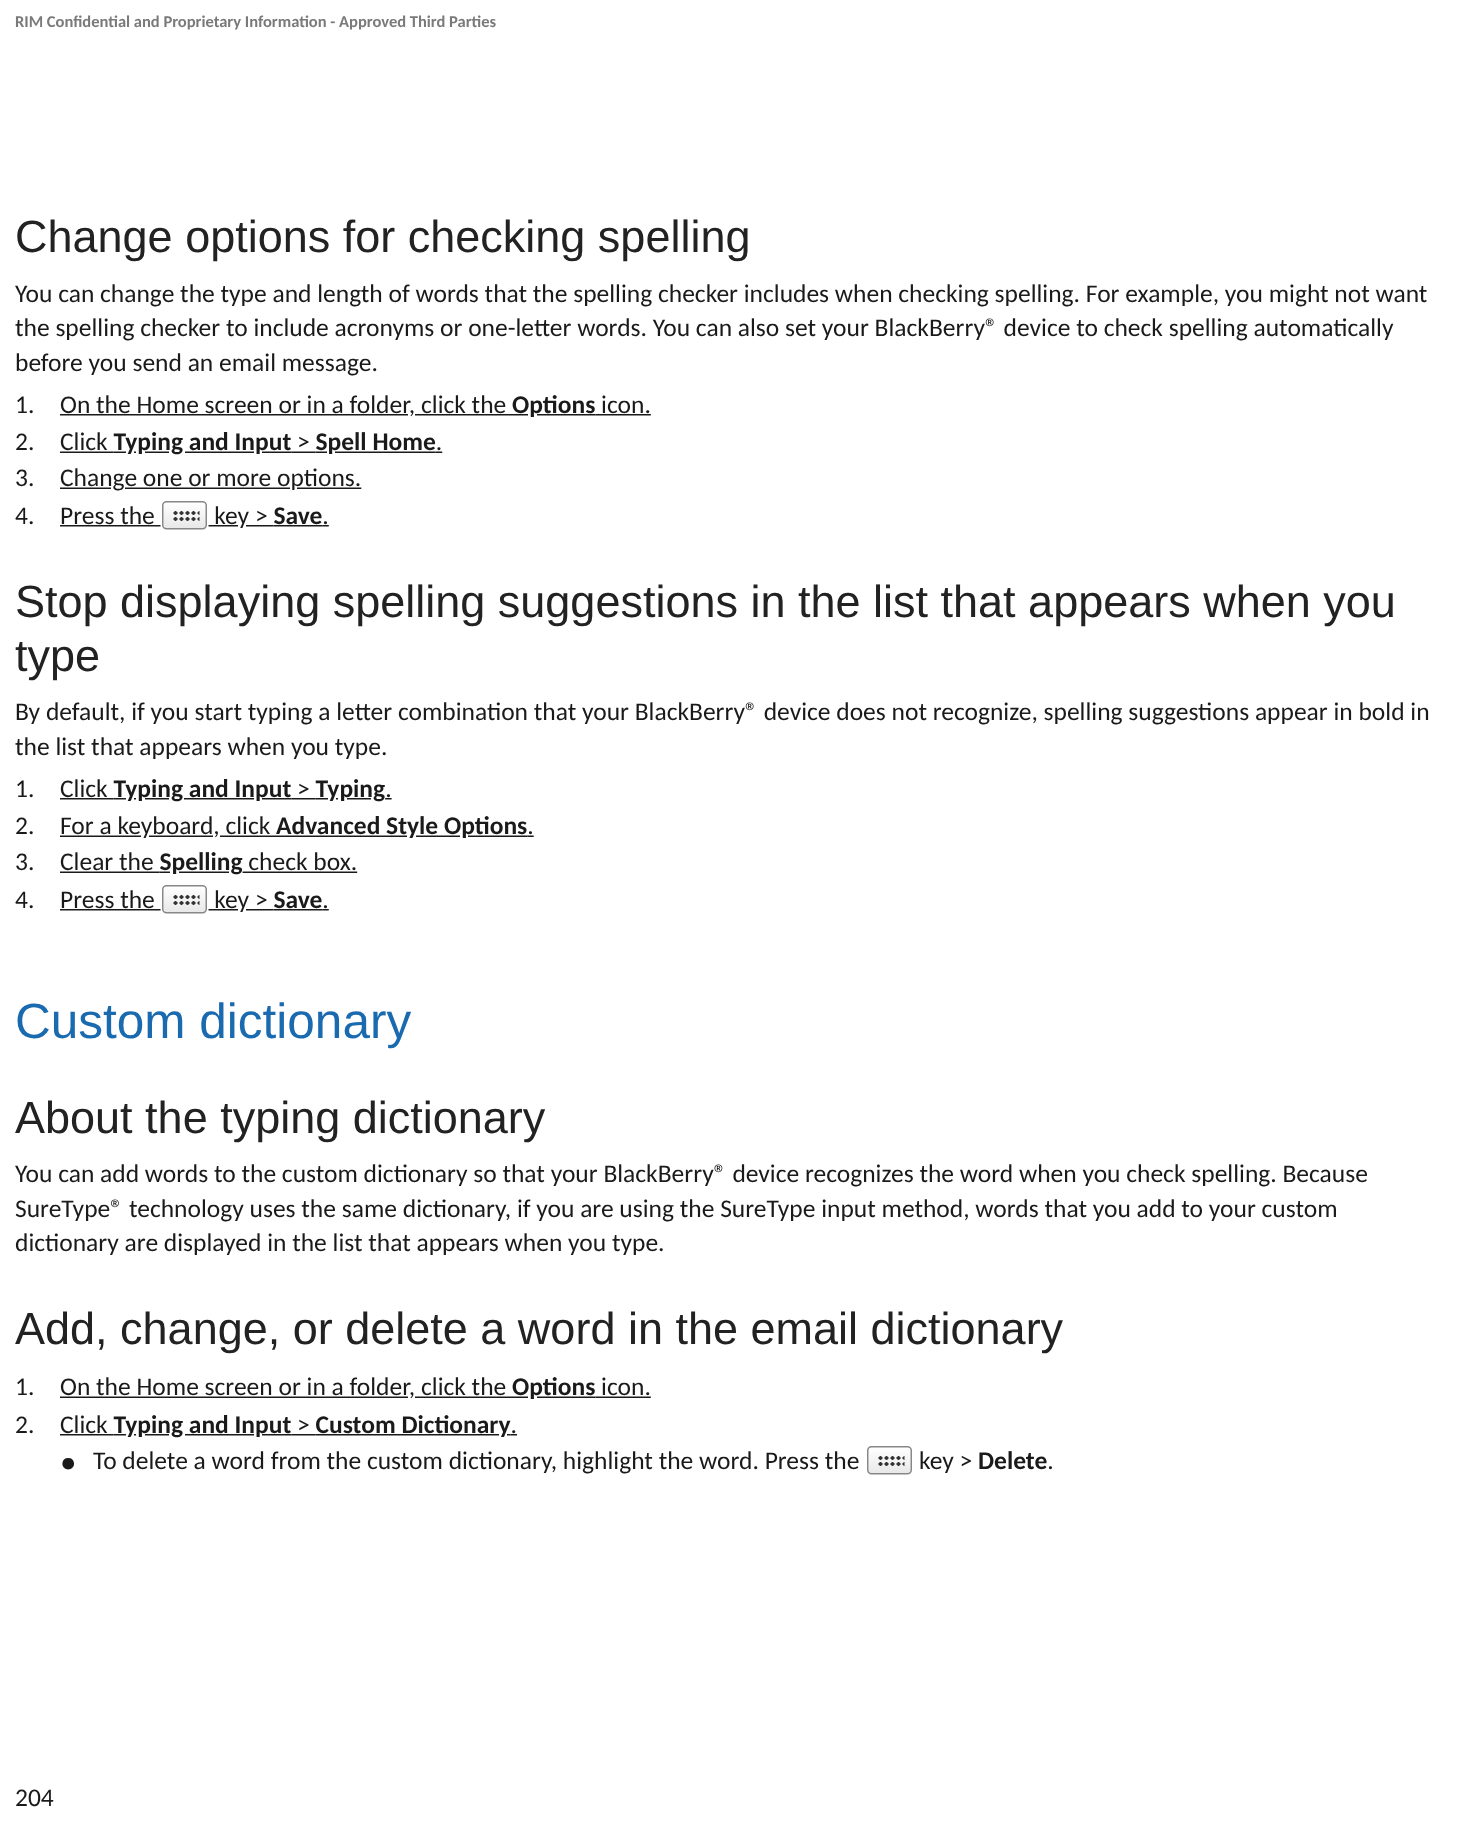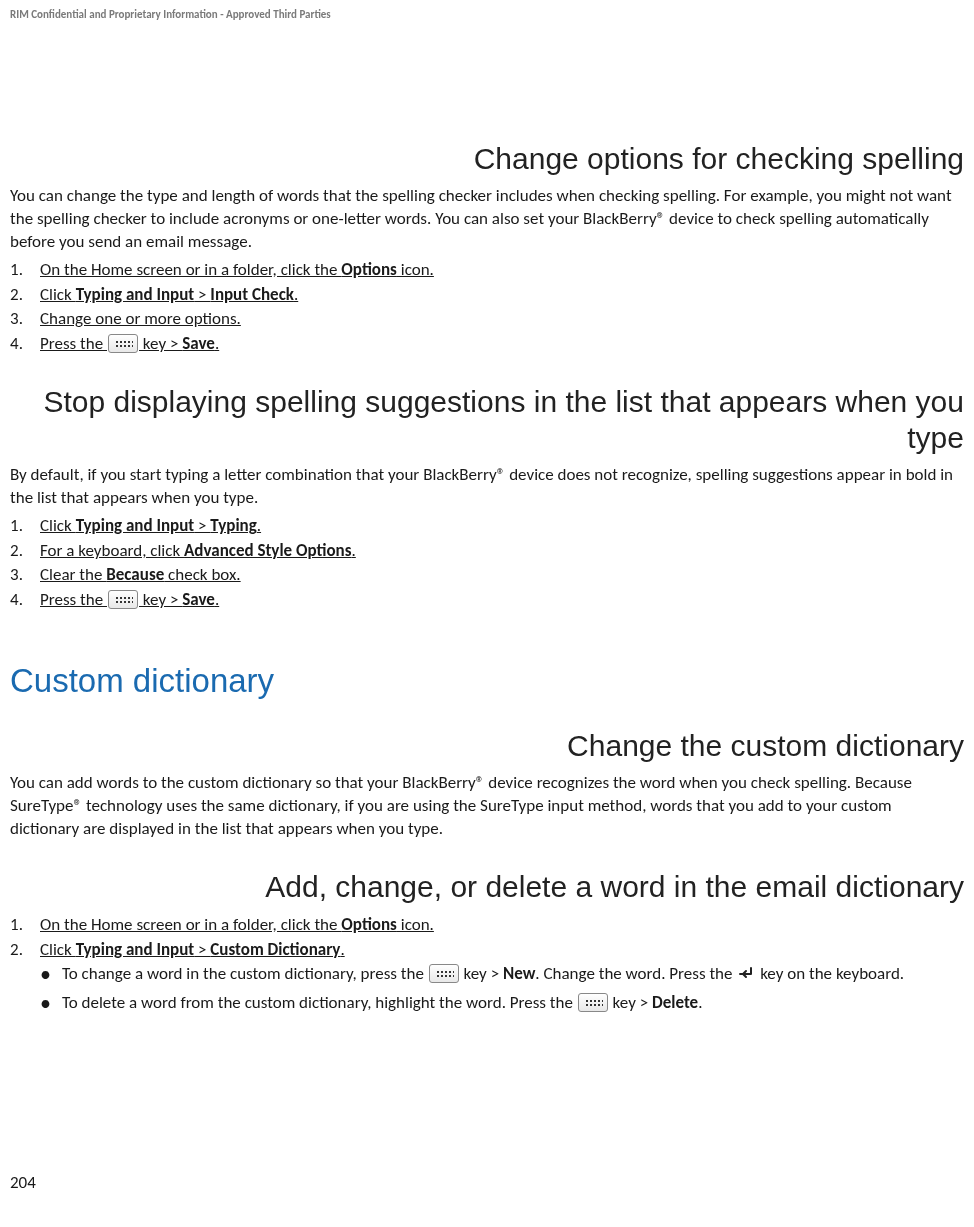--- a/index.html
+++ b/index.html
@@ -19,21 +19,20 @@
     font-weight: bold;
   }
   .h2 {
     font-family: "Segoe UI Light", "Segoe UI", sans-serif;
     font-weight: 300;
     font-size: 30px;
     color: #222;
     margin-top: 20px;
     margin-bottom: 8px;
     line-height: 1.2;
-    text-align: right;
   }
   .h1-blue {
     font-family: "Segoe UI Light", "Segoe UI", sans-serif;
     font-weight: 300;
     font-size: 33px;
     color: #1a6ab0;
     margin-top: 50px;
     margin-bottom: 28px;
   }
   .body-text {
@@ -99,62 +98,57 @@
     background:
       radial-gradient(circle, #333 1.2px, transparent 1.4px) 0 0 / 4px 4px;
   }
   .enter-key-icon {
     display: inline-block;
     vertical-align: -3px;
     margin: 0 1px;
   }
   .page-num {
     position: absolute;
-    bottom: 34px;
+    bottom: 18px;
     left: 10px;
     font-size: 17px;
   }
 </style>
 </head>
 <body>
 
 <div class="confidential">RIM Confidential and Proprietary Information - Approved Third Parties</div>
 
 <div class="h2">Change options for checking spelling</div>
 <p class="body-text">You can change the type and length of words that the spelling checker includes when checking spelling. For example, you might not want the spelling checker to include acronyms or one-letter words. You can also set your BlackBerry® device to check spelling automatically before you send an email message.</p>
 <ol class="steps">
   <li><span>On the Home screen or in a folder, click the </span><span class="b">Options</span><span> icon.</span></li>
-  <li><span>Click </span><span class="b">Typing and Input</span><span> &gt; </span><span class="b">Input Check</span><span>.</span></li>
+  <li><span>Click </span><span class="b">Typing and Input</span><span> &gt; </span><span class="b">Spell Home</span><span>.</span></li>
   <li><span>Change one or more options.</span></li>
   <li><span>Press the </span><span class="menu-key-icon"></span><span> key &gt; </span><span class="b">Save</span><span>.</span></li>
 </ol>
 
 <div class="h2" style="margin-top:28px">Stop displaying spelling suggestions in the list that appears when you type</div>
 <p class="body-text">By default, if you start typing a letter combination that your BlackBerry® device does not recognize, spelling suggestions appear in bold in the list that appears when you type.</p>
 <ol class="steps">
   <li><span>Click </span><span class="b">Typing and Input</span><span> &gt; </span><span class="b">Typing</span><span>.</span></li>
   <li><span>For a keyboard, click </span><span class="b">Advanced Style Options</span><span>.</span></li>
-  <li><span>Clear the </span><span class="b">Because</span><span> check box.</span></li>
+  <li><span>Clear the </span><span class="b">Spelling</span><span> check box.</span></li>
   <li><span>Press the </span><span class="menu-key-icon"></span><span> key &gt; </span><span class="b">Save</span><span>.</span></li>
 </ol>
 
 <div class="h1-blue">Custom dictionary</div>
 
-<div class="h2">Change the custom dictionary</div>
+<div class="h2">About the typing dictionary</div>
 <p class="body-text">You can add words to the custom dictionary so that your BlackBerry® device recognizes the word when you check spelling. Because SureType® technology uses the same dictionary, if you are using the SureType input method, words that you add to your custom dictionary are displayed in the list that appears when you type.</p>
 
 <div class="h2" style="margin-top:28px">Add, change, or delete a word in the email dictionary</div>
 <ol class="steps">
   <li><span>On the Home screen or in a folder, click the </span><span class="b">Options</span><span> icon.</span></li>
   <li><span>Click </span><span class="b">Typing and Input</span><span> &gt; </span><span class="b">Custom Dictionary</span><span>.</span></li>
 </ol>
 <ul class="bullets">
   <li>
-    <span>To change a word in the custom dictionary, press the </span><span class="menu-key-icon"></span><span> key &gt; </span><span class="b">New</span><span>. Change the word. Press the </span><span class="enter-key-icon"><svg width="18" height="16" viewBox="0 0 18 16">
-          <path d="M14 2 v6 H6 l3 -3 M6 8 l3 3 M6 8 H3" fill="none" stroke="#222" stroke-width="2" stroke-linecap="round" stroke-linejoin="round"></path>
-        </svg></span><span> key on the keyboard.</span>
-  </li>
-  <li>
     <span>To delete a word from the custom dictionary, highlight the word. Press the </span><span class="menu-key-icon"></span><span> key &gt; </span><span class="b">Delete</span><span>.</span>
   </li>
 </ul>
 
 <div class="page-num">204</div>
 
 </body></html>

